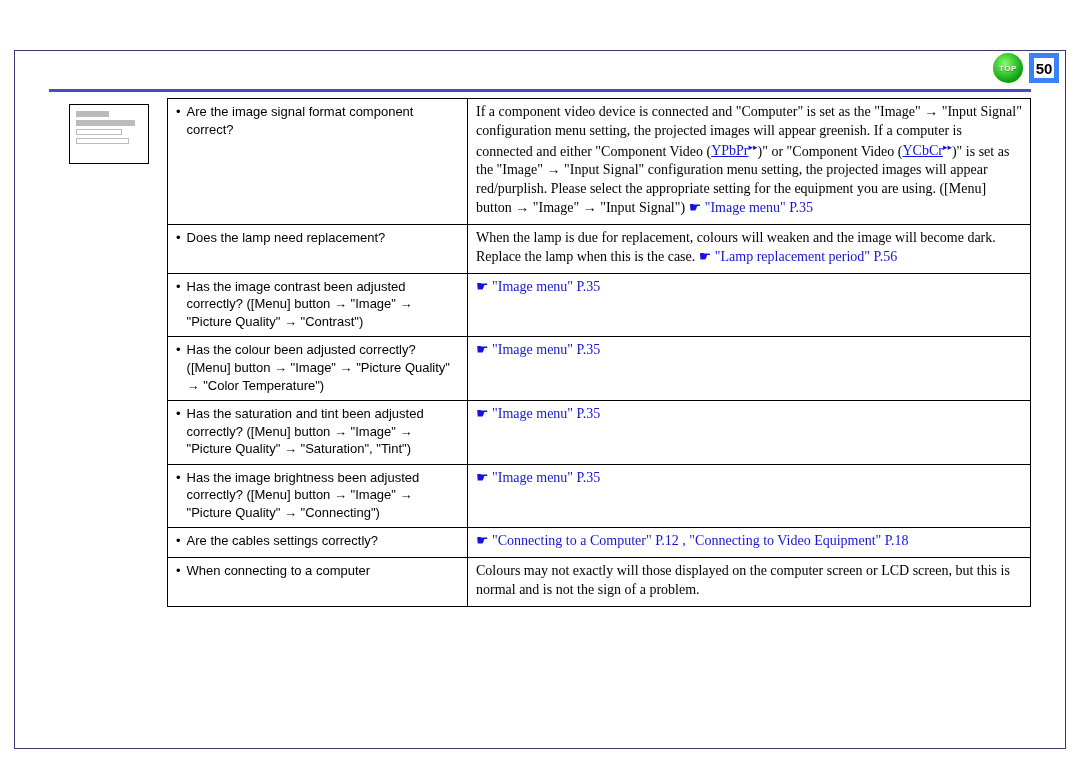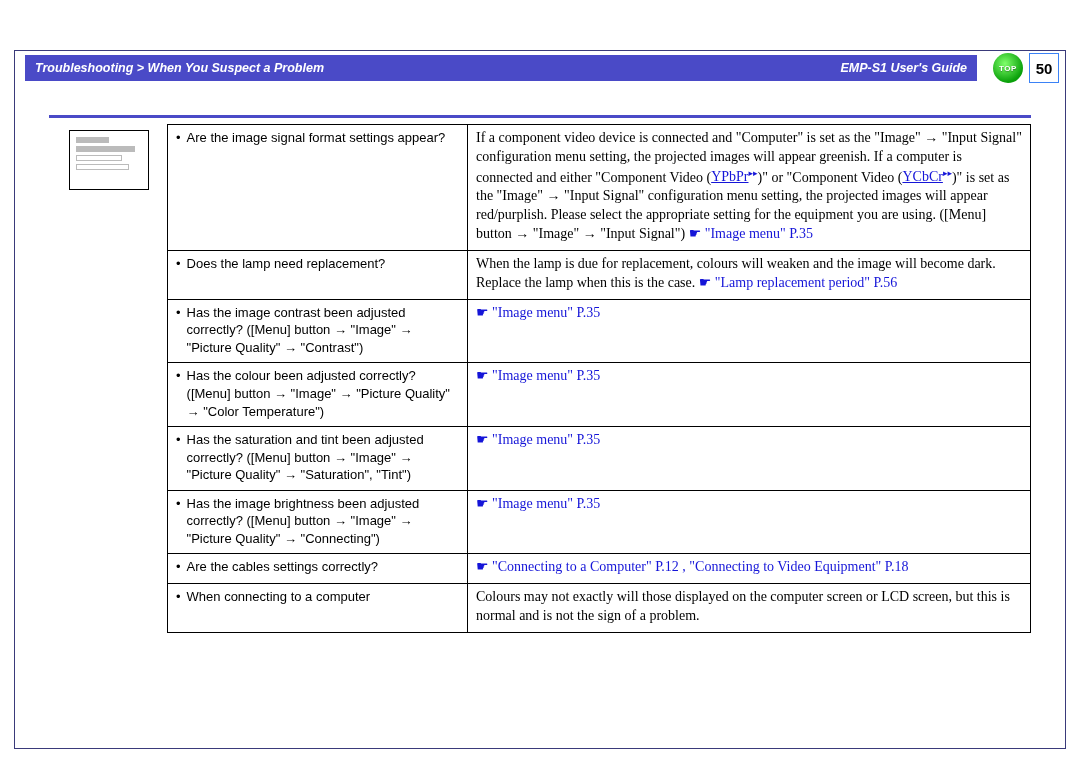--- a/index.html
+++ b/index.html
@@ -47,21 +47,21 @@
     align-items: center;
     justify-content: center;
     color: #fff;
     font-size: 8px;
     font-weight: bold;
     letter-spacing: 0.5px;
     text-shadow: 0 1px 1px rgba(0,0,0,0.3);
     cursor: pointer;
   }
   .page-num-box {
-    border: 1px solid #3b82f6;
+    border: 5px solid #3b82f6;
     width: 30px;
     height: 30px;
     display: flex;
     align-items: center;
     justify-content: center;
     font-size: 15px;
     font-weight: bold;
   }
   .content-area {
     padding: 10px 24px 0 24px;
@@ -124,24 +124,20 @@
   .serif { font-family: "Times New Roman", Times, serif; font-size: 14px; }
   .hand { color: #1515d8; font-family: "Times New Roman", serif; }
   .hand::before { content: "☛ "; }
   .glossary { font-size: 9px; vertical-align: super; }
 </style>
 </head>
 <body>
 
 <div class="outer-frame">
 
-  <div class="header-bar">
-    <span>Troubleshooting &gt; When You Suspect a Problem</span>
-    <span>EMP-S1 User's Guide</span>
-  </div>
 
   <div class="top-right">
     <div class="top-icon">
       <span>TOP</span>
     </div>
     <div class="page-num-box">
       <span>50</span>
     </div>
   </div>
 
@@ -156,21 +152,21 @@
         <div class="bar b4"></div>
       </div>
 
       <table class="tbl">
 
         <tbody>
             <tr>
           <td class="q">
             <div class="bullet-row">
                   <span class="dot">•</span>
-                  <span>Are the image signal format settings appear?</span>
+                  <span>Are the image signal format component correct?</span>
                 </div>
           </td>
           <td class="serif">
             <span>If a component video device is connected and "Computer" is set as the "Image" → "Input Signal" configuration menu setting, the projected images will appear greenish. If a computer is connected and either "Component Video (</span><span class="link" style="text-decoration:underline">YPbPr</span><span class="glossary link">▸▸</span><span>)" or "Component Video (</span><span class="link" style="text-decoration:underline">YCbCr</span><span class="glossary link">▸▸</span><span>)" is set as the "Image" → "Input Signal" configuration menu setting, the projected images will appear red/purplish. Please select the appropriate setting for the equipment you are using. ([Menu] button → "Image" → "Input Signal") </span><span class="hand link">"Image menu" P.35</span>
           </td>
         </tr>
 
         <tr>
           <td class="q">
             <div class="bullet-row">

